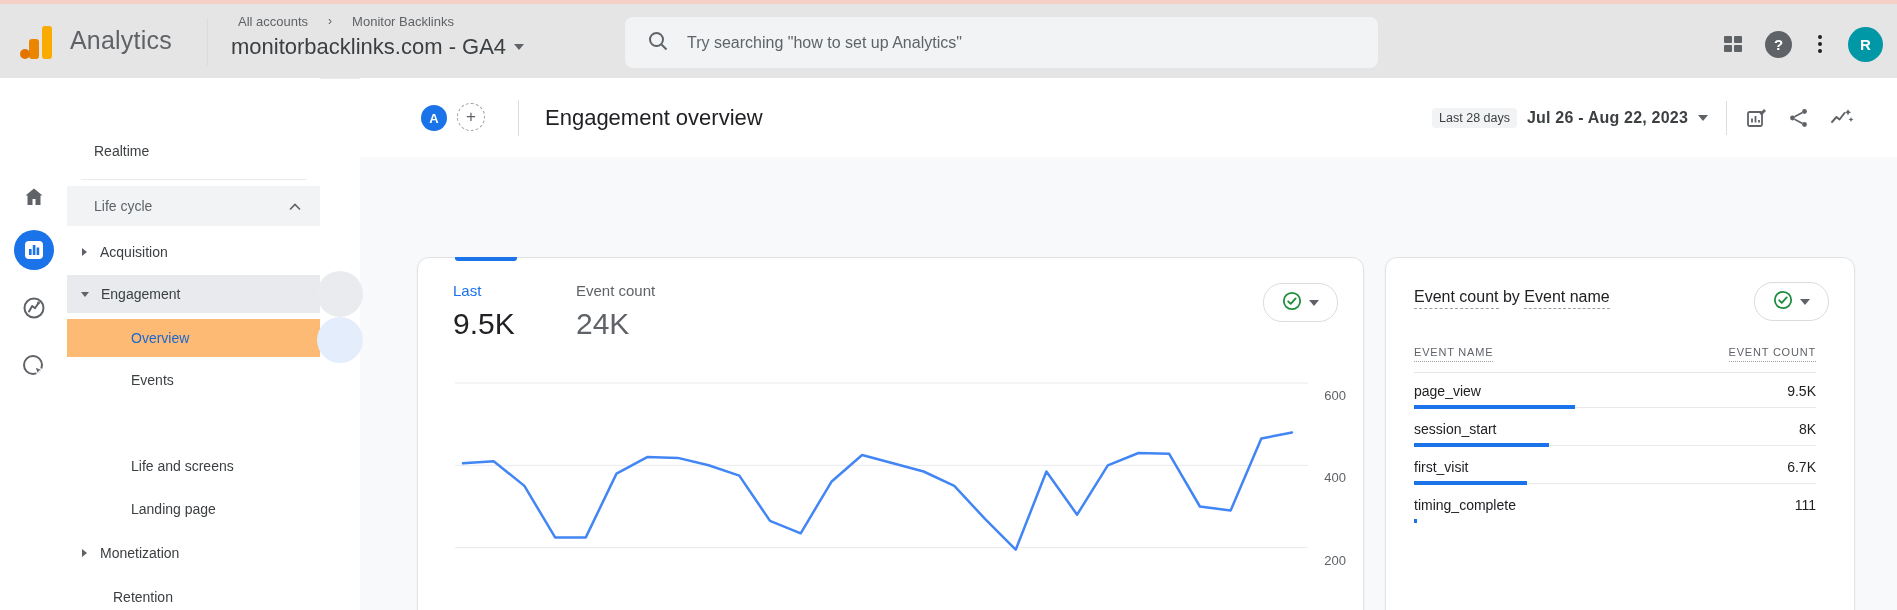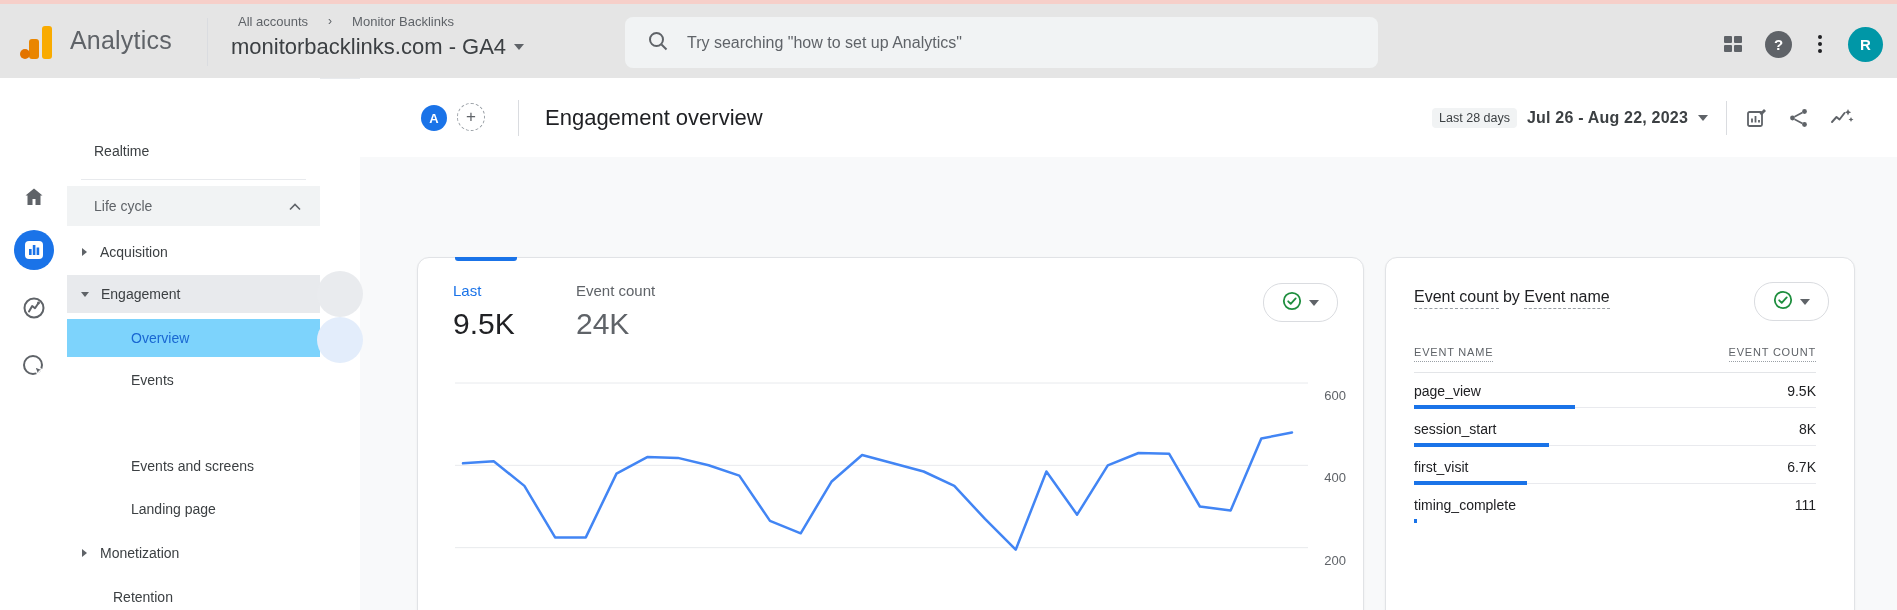--- a/index.html
+++ b/index.html
@@ -39,21 +39,21 @@
   
   .sidebar{left:67px;top:78px;width:253px;height:532px;background:#fff;}
   .side-row{left:0;width:253px;height:38px;display:flex;align-items:center;font-size:14px;color:#3c4043;cursor:pointer;box-sizing:border-box;}
   .side-row .lbl{white-space:nowrap;}
   .pad-top{padding-left:27px;}
   .side-div{left:14px;top:101px;width:225px;height:1px;background:#e8eaed;}
   .section-row{top:108px;height:40px;background:#f1f3f4;color:#5f6368;padding-left:27px;padding-right:19px;justify-content:space-between;}
   .tri-right{width:0;height:0;border-top:4px solid transparent;border-bottom:4px solid transparent;border-left:5px solid #5f6368;margin-left:15px;margin-right:13px;}
   .tri-down{width:0;height:0;border-left:4px solid transparent;border-right:4px solid transparent;border-top:5px solid #5f6368;margin-left:14px;margin-right:12px;}
   .child{padding-left:64px;}
-  .row-selected{background:#7dd3fc;color:#1967d2;}
+  .row-selected{background:#fdba74;color:#1967d2;}
   .row-expanded-bg{background:#e8eaed;}
 
   
   .content{left:360px;top:78px;width:1537px;height:532px;}
   .report-header{left:0;top:0;width:1537px;height:79px;background:#fff;border-bottom:1px solid #e8eaed;}
   .cmp-chip{left:61px;top:27px;width:26px;height:26px;border-radius:50%;background:#1a73e8;color:#fff;font-size:13px;font-weight:bold;display:flex;align-items:center;justify-content:center;cursor:pointer;}
   .add-chip{left:97px;top:25px;width:28px;height:28px;border-radius:50%;border:1px dashed #9aa0a6;color:#5f6368;font-size:17px;display:flex;align-items:center;justify-content:center;cursor:pointer;box-sizing:border-box;}
   .rh-div{left:158px;top:22px;height:36px;}
   .page-title{left:185px;top:0;height:79px;display:flex;align-items:center;font-size:22px;color:#202124;}
   .rh-right{right:42px;top:0;height:79px;display:flex;align-items:center;gap:18px;}
@@ -209,21 +209,21 @@
     <span class="lbl">Acquisition</span>
   </div>
 
   <div class="abs side-row child row-selected" style="top:241px;">
     <span class="lbl">Overview</span>
   </div>
   <div class="abs side-row child" style="top:283px;">
     <span class="lbl">Events</span>
   </div>
   <div class="abs side-row child" style="top:369px;">
-    <span class="lbl">Events and screens</span>
+    <span class="lbl">Life and screens</span>
   </div>
   <div class="abs side-row child" style="top:412px;">
     <span class="lbl">Landing page</span>
   </div>
 
   <div class="abs side-row" style="top:456px;">
     <span class="tri-right"></span>
     <span class="lbl">Monetization</span>
   </div>
   <div class="abs side-row" style="top:500px;padding-left:46px;">

